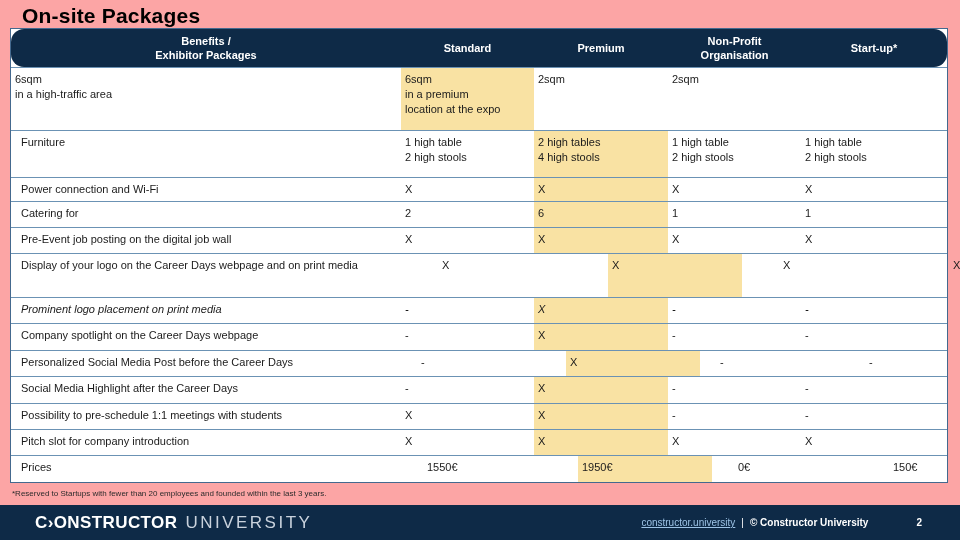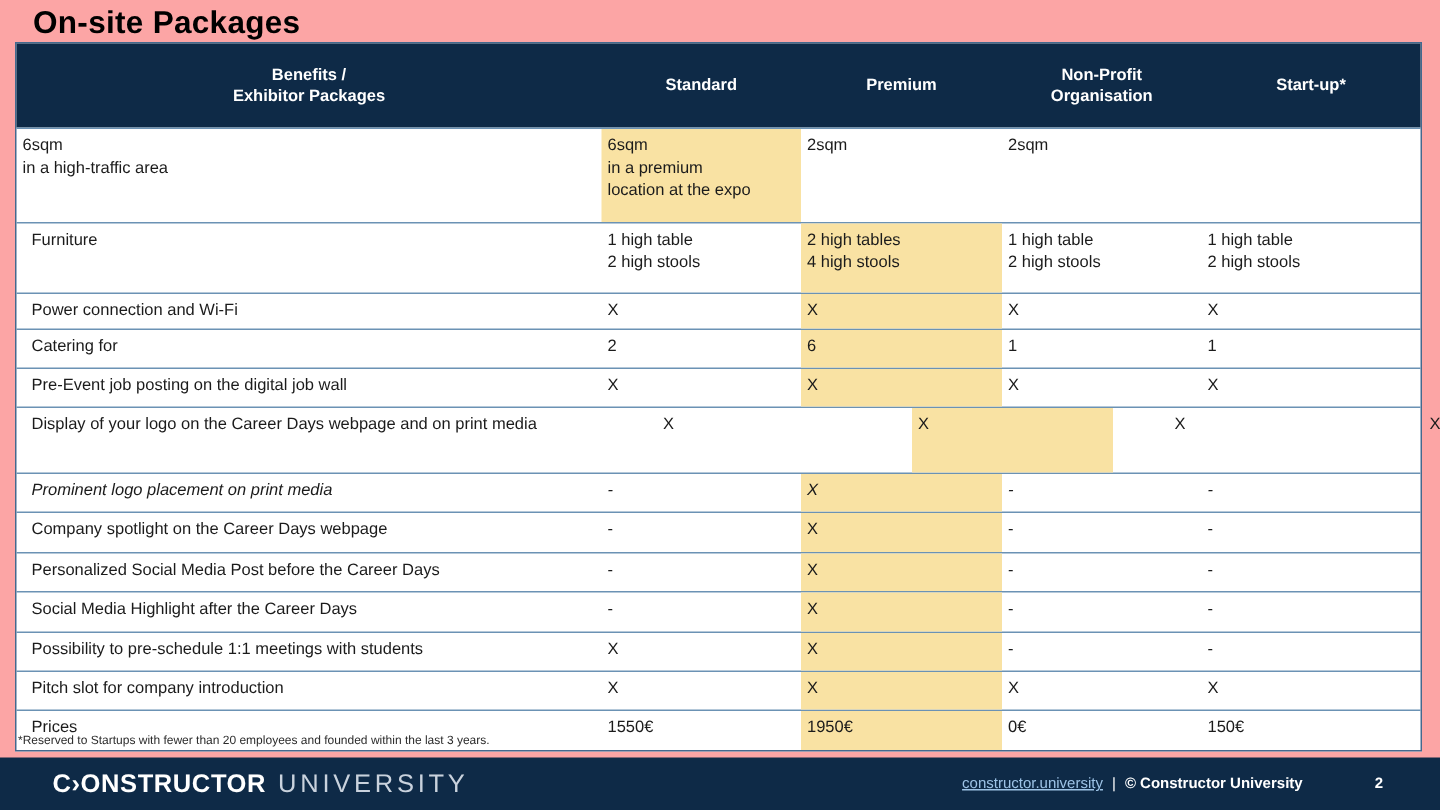--- a/index.html
+++ b/index.html
@@ -11,41 +11,41 @@
     --link:#9dc3e6;
   }
   *{margin:0;padding:0;box-sizing:border-box;}
   html,body{width:960px;height:540px;overflow:hidden;background:#fff;
     font-family:"Liberation Sans", sans-serif;color:var(--ink);}
   .slide{position:relative;width:960px;height:540px;background:#fca5a5;}
 
   .page-title{position:absolute;top:4px;left:22px;font-size:21px;font-weight:bold;color:#000;letter-spacing:.2px;}
 
   .ptable{position:absolute;top:28px;left:10px;width:938px;border:1px solid var(--outer);background:#fff;}
-  .thead{display:grid;grid-template-columns:390px 133px 134px 133px 1fr;height:56px;background:var(--navy);}
+  .thead{display:grid;grid-template-columns:390px 133px 134px 133px 1fr;height:38px;background:var(--navy);border-radius:13px;}
   .thead .hcell{display:flex;align-items:center;justify-content:center;text-align:center;
     color:#fff;font-weight:bold;font-size:11px;line-height:14px;white-space:pre-line;}
   .trow{display:grid;grid-template-columns:390px 133px 134px 133px 1fr;border-top:1px solid var(--line);}
   .cell{font-size:11px;line-height:15px;white-space:pre-line;}
   .cell.label{text-align:left;padding:4px 10px 4px 10px;}
   .cell.val{text-align:left;padding:4px 4px;}
   .cell.premium{background:var(--yellow);}
   #table-body .trow:nth-child(1){min-height:63px;}
   #table-body .trow:nth-child(2){min-height:47px;}
   #table-body .trow:nth-child(3){min-height:23px;}
   #table-body .trow:nth-child(4){min-height:26px;}
   #table-body .trow:nth-child(5){min-height:26px;}
   #table-body .trow:nth-child(6){min-height:44px;gap:37px;}
   #table-body .trow:nth-child(7){min-height:26px;font-style:italic;}
   #table-body .trow:nth-child(8){min-height:27px;}
-  #table-body .trow:nth-child(9){min-height:26px;}
+  #table-body .trow:nth-child(9){min-height:26px;gap:16px;}
   #table-body .trow:nth-child(10){min-height:27px;}
   #table-body .trow:nth-child(11){min-height:26px;}
   #table-body .trow:nth-child(12){min-height:26px;}
-  #table-body .trow:nth-child(13){min-height:27px;}
+  #table-body .trow:nth-child(13){min-height:27px;gap:22px;}
 
   .footnote{position:absolute;top:489px;left:12px;font-size:8px;color:#2b2b2b;}
 
   .footer{position:absolute;left:0;top:505px;width:960px;height:35px;background:var(--navy);
     display:flex;align-items:center;padding:0 38px 0 35px;}
   .logo{display:flex;align-items:baseline;color:#fff;}
   .logo .word{font-size:17px;font-weight:bold;letter-spacing:.4px;}
   .logo .univ{font-size:17px;font-weight:normal;letter-spacing:2.5px;color:#c9d2dd;margin-left:8px;}
   .footer-right{margin-left:auto;display:flex;align-items:center;font-size:10px;color:#fff;}
   .footer-link{color:var(--link);text-decoration:underline;cursor:pointer;}

